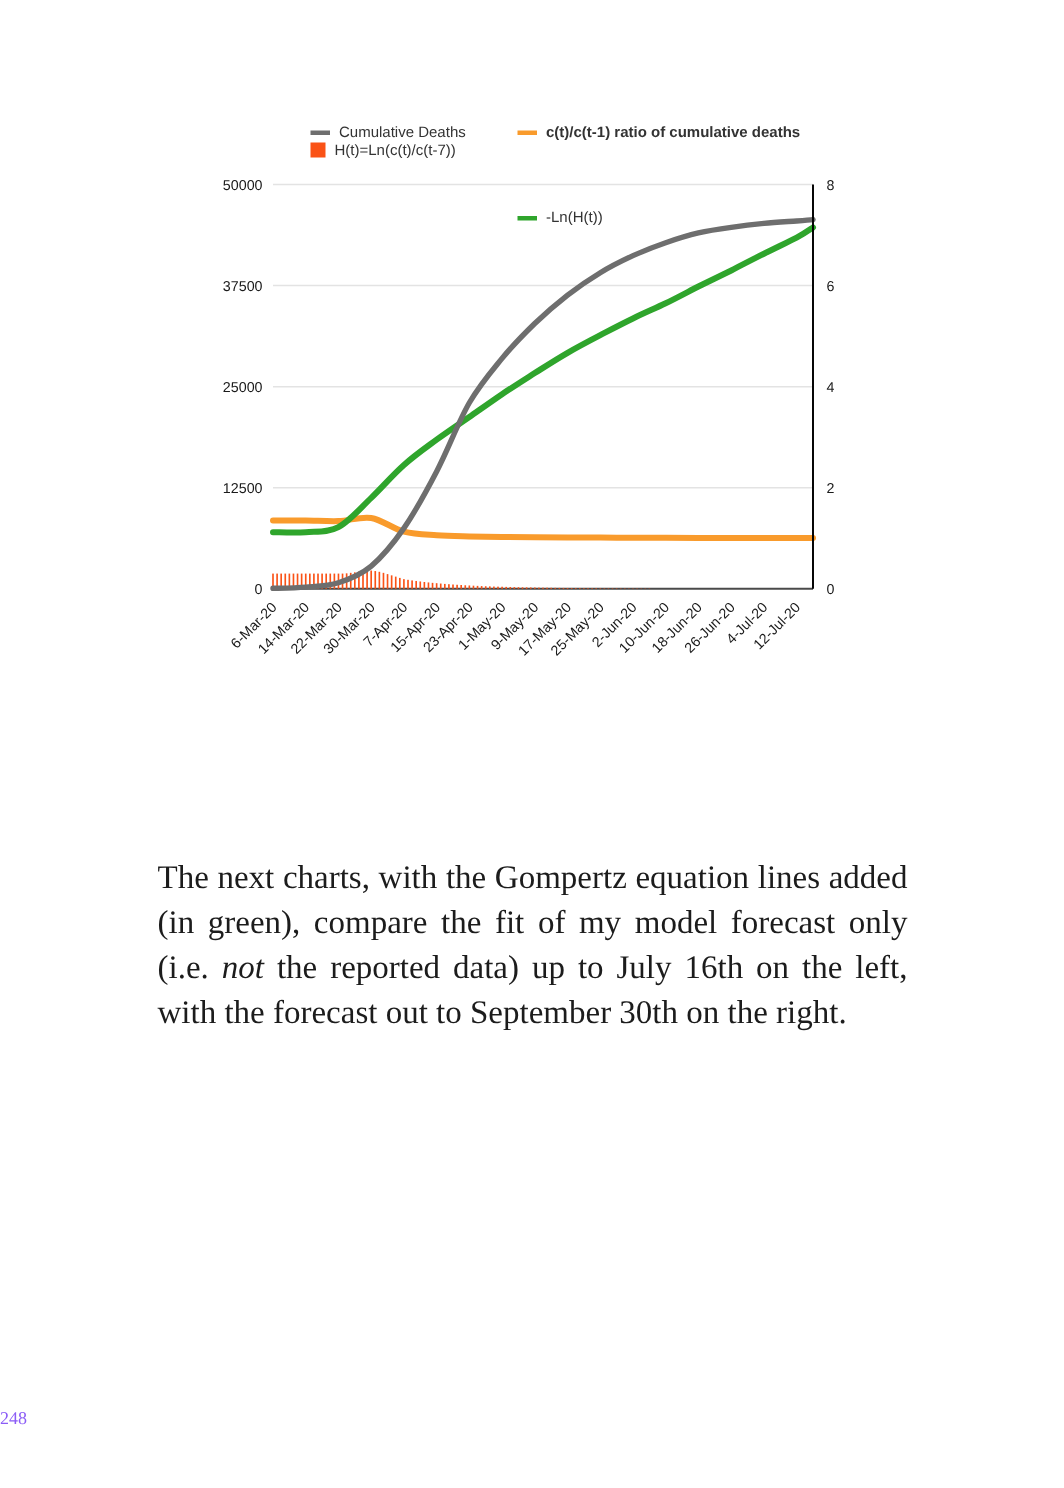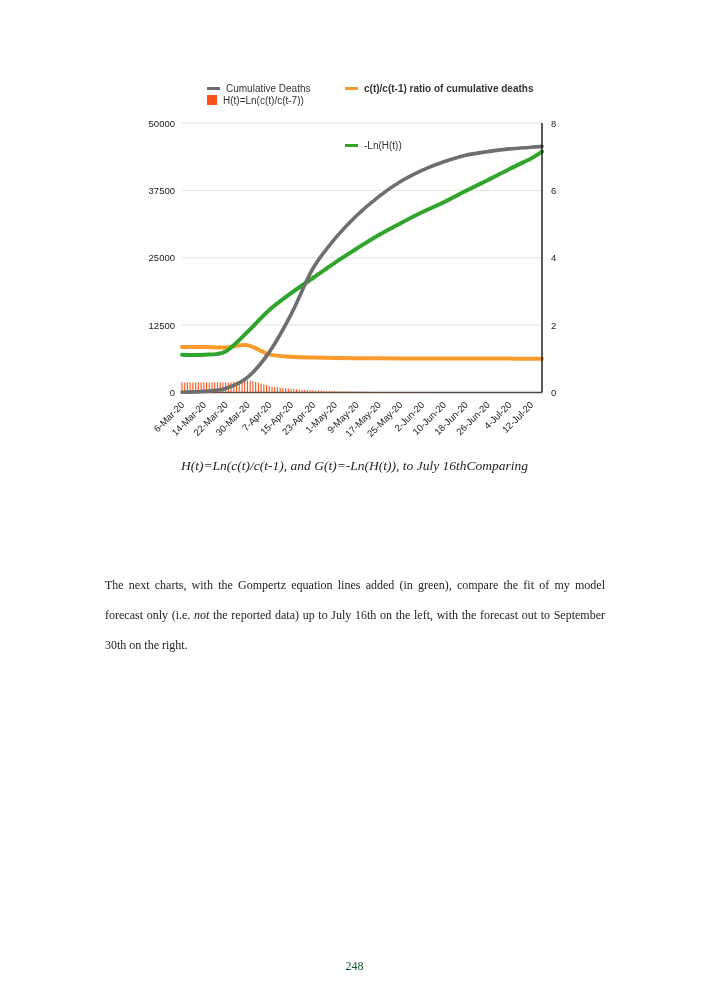--- a/index.html
+++ b/index.html
@@ -21,28 +21,28 @@
   
   .caption{
     position:absolute;left:124px;top:456px;width:461px;
     font-style:italic;font-size:13.5px;line-height:19.3px;
     color:#1f1f1f;text-align:center;
   }
   .caption span{display:block;}
   
   .body-paragraph{
     position:absolute;left:105px;top:570px;width:500px;
-    font-size:12px;line-height:30px;color:#1c1c1c;
+    font-size:22px;line-height:30px;color:#1c1c1c;
     text-align:justify;text-align-last:left;margin:0;
   }
   .body-paragraph em{font-style:italic;}
   
   .page-number{
     position:absolute;left:0;top:938px;width:709px;
-    text-align:center;font-size:12px;color:#14532d;margin-top:21px;
+    font-size:12px;color:#8b5cf6;
   }
 </style>
 </head>
 <body>
 
 <div class="page">
 
   <div class="chart-figure">
 
     <div class="chart-legend">
@@ -191,20 +191,19 @@
         <text transform="translate(285.0,325.5) rotate(-45)" text-anchor="end">2-Jun-20</text>
         <text transform="translate(306.8,325.5) rotate(-45)" text-anchor="end">10-Jun-20</text>
         <text transform="translate(328.6,325.5) rotate(-45)" text-anchor="end">18-Jun-20</text>
         <text transform="translate(350.5,325.5) rotate(-45)" text-anchor="end">26-Jun-20</text>
         <text transform="translate(372.3,325.5) rotate(-45)" text-anchor="end">4-Jul-20</text>
         <text transform="translate(394.1,325.5) rotate(-45)" text-anchor="end">12-Jul-20</text>
       </svg>
   </div>
 
   <div class="caption">
-    <span>H(t)=Ln(c(t)/c(t-1), and G(t)=-Ln(H(t)), to July 16thComparing</span>
   </div>
 
   <p class="body-paragraph"><span>The next charts, with the Gompertz equation lines added (in green), compare the fit of my model forecast only (i.e. </span><em>not</em><span> the reported data) up to July 16th on the left, with the forecast out to September 30th on the right.</span></p>
 
   <div class="page-number">248</div>
 
 </div>
 
 </body></html>

